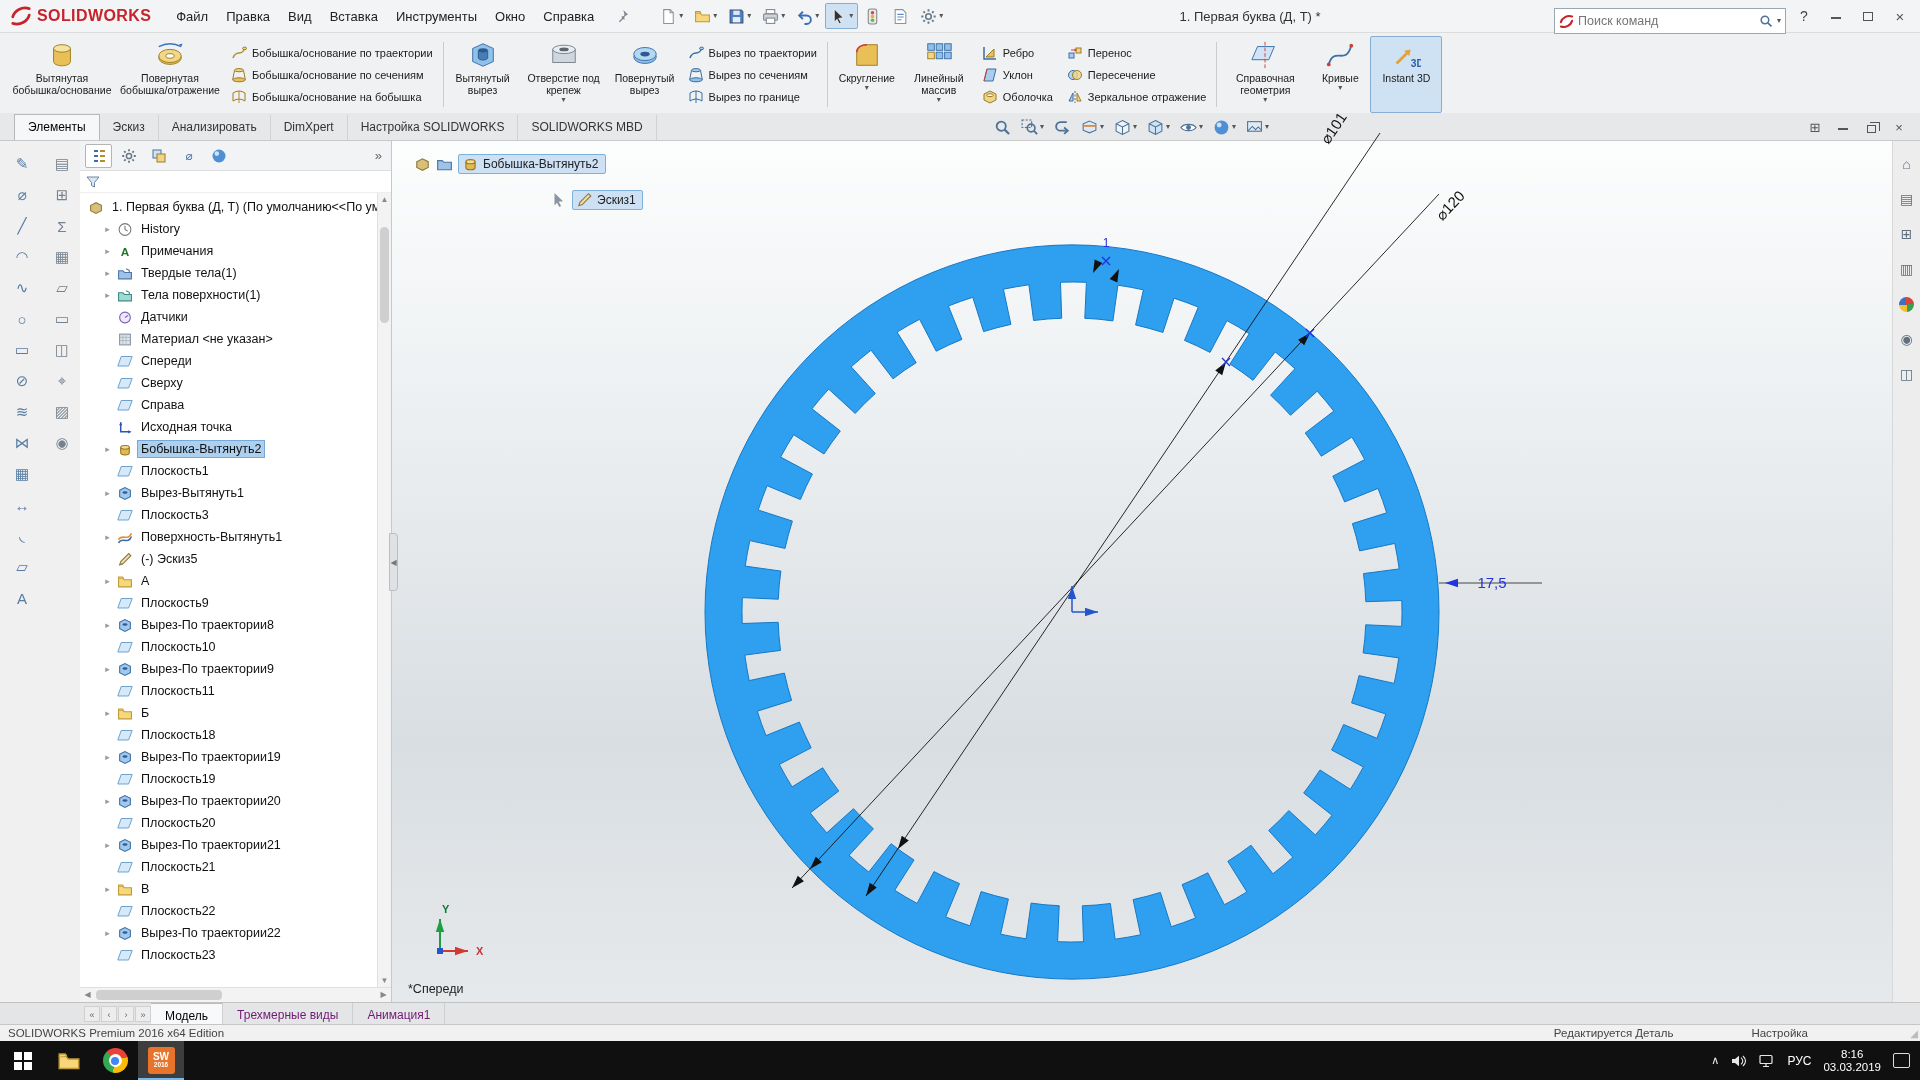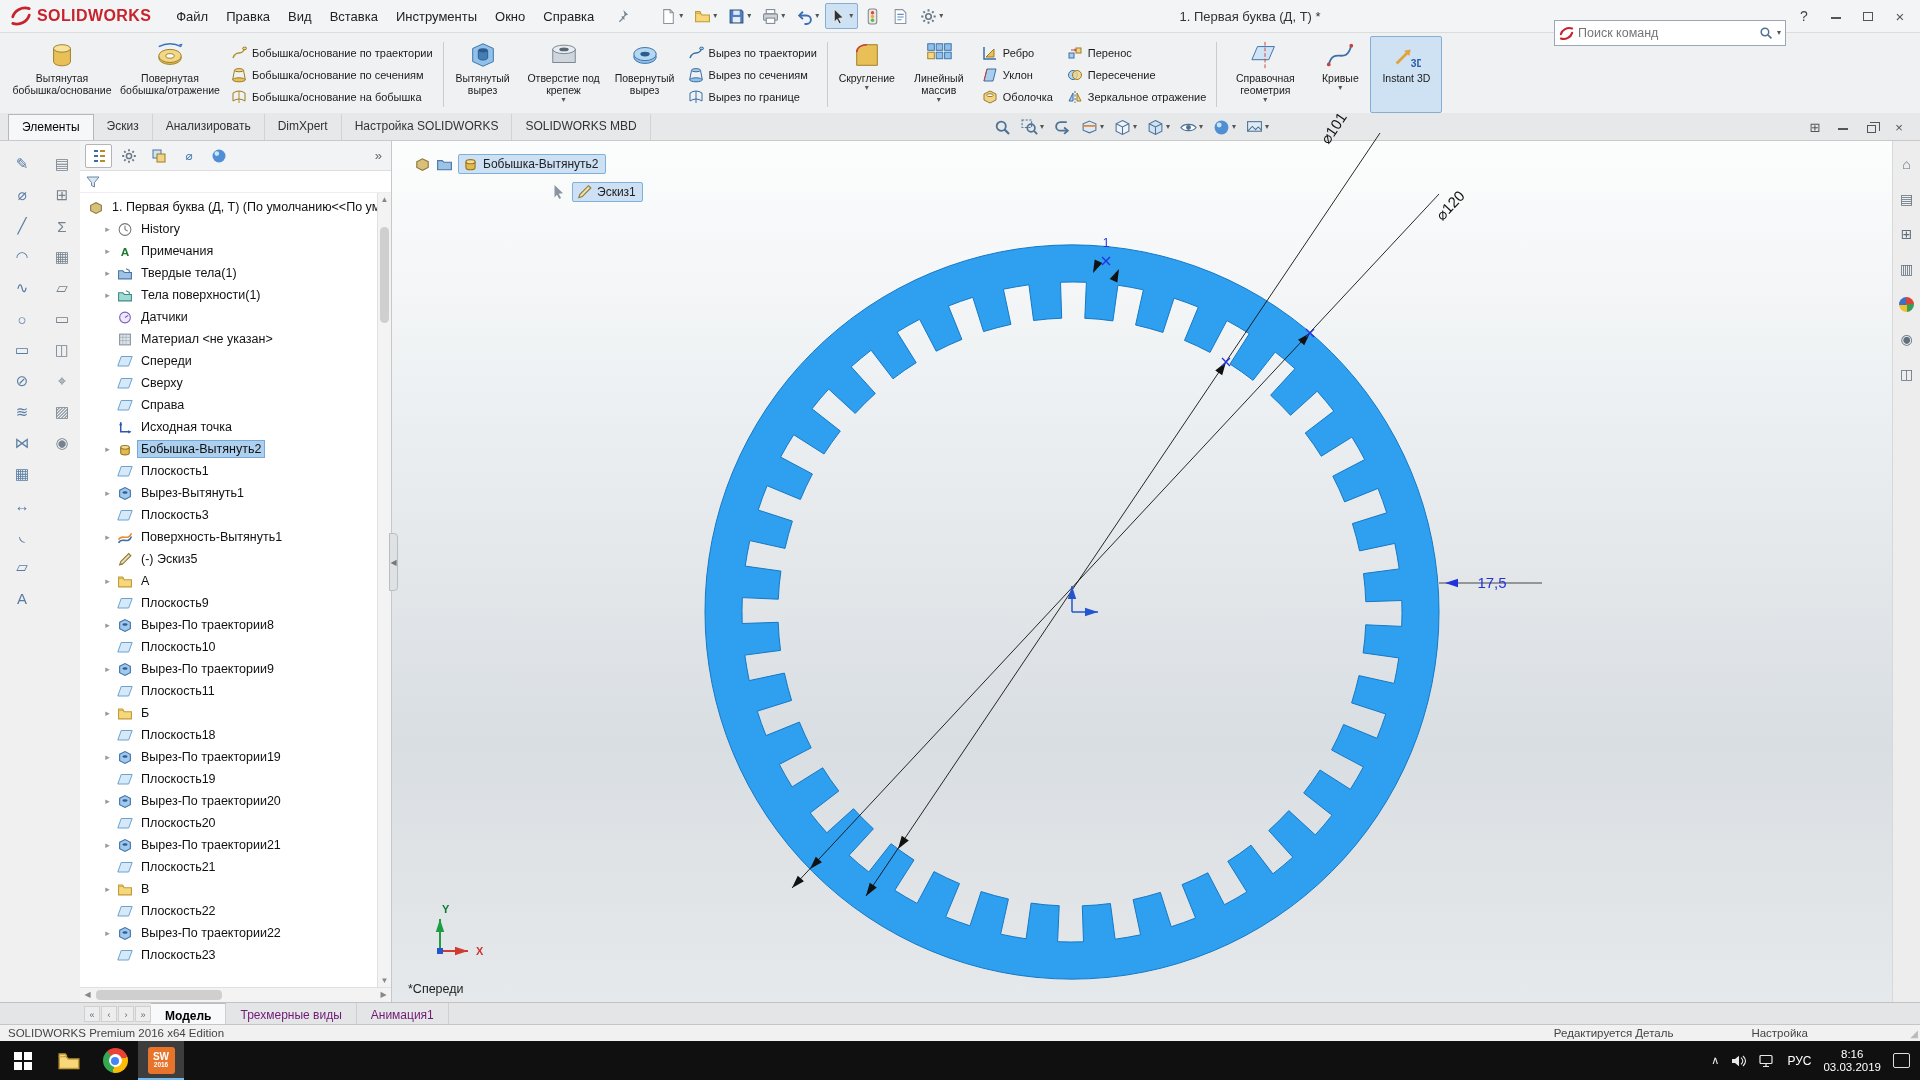--- a/index.html
+++ b/index.html
@@ -17,21 +17,21 @@
   .menus{display:flex;align-items:center;}
   .menu-item{padding:5px 9px;font-size:13px;color:#222;cursor:default;}
   .pin{width:22px;height:22px;margin:0 8px;display:flex;align-items:center;justify-content:center;}
   .pin svg{width:14px;height:14px;}
   .quicktools{display:flex;align-items:center;gap:1px;margin-left:14px;}
   .qt-btn{height:26px;padding:0 4px;display:flex;align-items:center;gap:2px;border:1px solid transparent;border-radius:2px;}
   .qt-btn .svgic{width:17px;height:17px;}
   .qt-btn.active{background:#cfe2f3;border-color:#86add4;}
   .caret{font-size:8px;color:#555;line-height:8px;}
   .doc-title{position:absolute;left:1090px;top:9px;width:320px;text-align:center;font-size:13px;color:#333;white-space:nowrap;}
-  .search-box{position:absolute;right:134px;top:20px;width:232px;height:24px;background:#fff;border:1px solid #9aa7b4;display:flex;align-items:center;padding:12px 4px;gap:4px;justify-content:space-between;}
+  .search-box{position:absolute;right:134px;top:8px;width:232px;height:24px;background:#fff;border:1px solid #9aa7b4;display:flex;align-items:center;padding:12px 4px;gap:4px;justify-content:space-between;}
   .search-box .logo-mini{width:15px;height:15px;flex:0 0 auto;}
   .search-box input{flex:1;border:none;outline:none;font-size:12.5px;color:#444;min-width:0;background:transparent;}
   .search-box .svgic{width:14px;height:14px;}
   .help-btn{position:absolute;right:104px;top:6px;width:24px;height:21px;text-align:center;font-size:14px;color:#444;line-height:21px;}
   .win-controls{position:absolute;right:4px;top:4px;display:flex;}
   .win-btn{width:32px;height:24px;display:flex;align-items:center;justify-content:center;color:#555;font-size:15px;}
   .glyph-min{width:10px;height:5px;border-bottom:2px solid #555;}
   .glyph-max{width:10px;height:9px;border:1.5px solid #555;}
 
   
@@ -42,21 +42,21 @@
   .rib-ic svg{width:30px;height:30px;}
   .rib-label{font-size:10.5px;line-height:12px;text-align:center;color:#1b1b1b;margin-top:2px;}
   .rib-stack{display:flex;flex-direction:column;justify-content:center;gap:1px;padding:0 7px;}
   .rib-row{display:flex;align-items:center;gap:5px;font-size:11px;color:#1b1b1b;height:21px;white-space:nowrap;}
   .rib-ic-s{width:16px;height:16px;display:inline-flex;flex:0 0 auto;}
   .rib-ic-s svg{width:16px;height:16px;}
   .rib-sep{width:1px;background:#cccccc;margin:6px 3px;}
 
   
   .tabrow{height:28px;background:#e7e8e9;border-bottom:1px solid #c9c9c9;position:relative;flex:0 0 auto;display:flex;align-items:flex-end;}
-  .cmtabs{display:flex;margin-left:8px;}
+  .cmtabs{display:flex;margin-left:14px;align-items:flex-end;}
   .cmtab{padding:5px 13px 6px;font-size:12px;color:#333;border-right:1px solid #d2d2d2;white-space:nowrap;}
   .cmtab.active{background:#f6f7f8;border:1px solid #b7b7b7;border-bottom:none;color:#000;}
   .headsup{position:absolute;left:990px;top:2px;display:flex;align-items:center;gap:2px;}
   .hu-btn{height:24px;padding:0 4px;display:flex;align-items:center;gap:2px;}
   .hu-btn .svgic{width:17px;height:17px;}
   .doccontrols{position:absolute;right:8px;top:3px;display:flex;gap:2px;}
   .dc-btn{width:26px;height:22px;display:flex;align-items:center;justify-content:center;color:#555;font-size:13px;}
   .restore{position:relative;width:9px;height:8px;border:1px solid #555;margin-top:3px;}
   .restore::before{content:'';position:absolute;left:2px;top:-4px;width:9px;height:8px;border:1px solid #555;border-bottom:none;border-left:none;}
 
@@ -94,33 +94,33 @@
   .hscroll{height:15px;background:#f3f3f3;border-top:1px solid #e0e0e0;display:flex;align-items:center;flex:0 0 auto;}
   .hs-btn{width:15px;height:14px;font-size:8px;color:#888;text-align:center;line-height:14px;flex:0 0 auto;}
   .hs-track{flex:1;height:10px;margin:0 1px;position:relative;}
   .hs-thumb{position:absolute;left:0;top:0;height:10px;width:45%;background:#cfcfcf;border-radius:4px;}
 
   
   .graphics{flex:1;position:relative;background:linear-gradient(180deg,#fcfdfd 0%,#eef1f3 28%,#d9dee2 70%,#e6e9eb 100%);min-width:0;}
   .gfx-svg{position:absolute;left:0;right:0;top:-28px;height:889px;pointer-events:none;z-index:3;overflow:visible;}
   .breadcrumb{position:absolute;left:22px;top:12px;z-index:4;font-size:12px;color:#222;}
   .bc-row{display:flex;align-items:center;gap:5px;height:22px;}
-  .bc-row2{margin-left:136px;margin-top:6px;}
+  .bc-row2{margin-left:136px;margin-top:14px;}
   .bc-ic{width:17px;height:16px;display:inline-flex;}
   .bc-ic svg{width:17px;height:16px;}
   .chip{display:flex;align-items:center;gap:4px;background:#cde0f4;border:1px solid #7fb0da;border-radius:2px;padding:1px 6px 1px 3px;}
   .view-label{position:absolute;left:16px;bottom:6px;font-size:12.5px;color:#222;z-index:4;}
   .splitter-tab{position:absolute;left:-3px;top:392px;width:9px;height:58px;background:#dfe2e5;border:1px solid #b9bec3;border-radius:0 4px 4px 0;z-index:4;display:flex;align-items:center;justify-content:center;font-size:8px;color:#777;}
 
   
   .btabs{height:22px;background:#e4e5e6;border-top:1px solid #c2c2c2;display:flex;align-items:stretch;flex:0 0 auto;}
   .bt-nav{display:flex;align-items:center;padding-left:84px;gap:1px;}
   .bt-nav-btn{width:16px;height:16px;font-size:9px;color:#666;text-align:center;line-height:16px;background:#ededee;border:1px solid #d0d0d0;}
   .bt-tab{padding:3px 14px 0;font-size:12px;color:#701a75;border-right:1px solid #cfcfcf;display:flex;align-items:center;}
-  .bt-tab.active{background:#f8f9fa;font-weight:bold;color:#000;border-top:1px solid #bbb;}
+  .bt-tab.active{background:#f8f9fa;font-weight:normal;color:#000;border-top:1px solid #bbb;}
 
   
   .statusbar{height:17px;background:#f1f1f1;border-top:1px solid #c6c6c6;display:flex;align-items:center;font-size:11.5px;color:#444;padding:0 8px;flex:0 0 auto;}
   .sb-right{margin-left:auto;display:flex;gap:78px;padding-right:104px;align-items:center;}
   .sb-grip{position:absolute;right:2px;color:#bbb;font-size:10px;}
 
   
   .taskbar{height:39px;background:#101010;display:flex;align-items:center;color:#fff;flex:0 0 auto;position:relative;}
   .tb-apps{display:flex;align-items:center;height:100%;}
   .tb-btn{width:46px;height:100%;display:flex;align-items:center;justify-content:center;}

